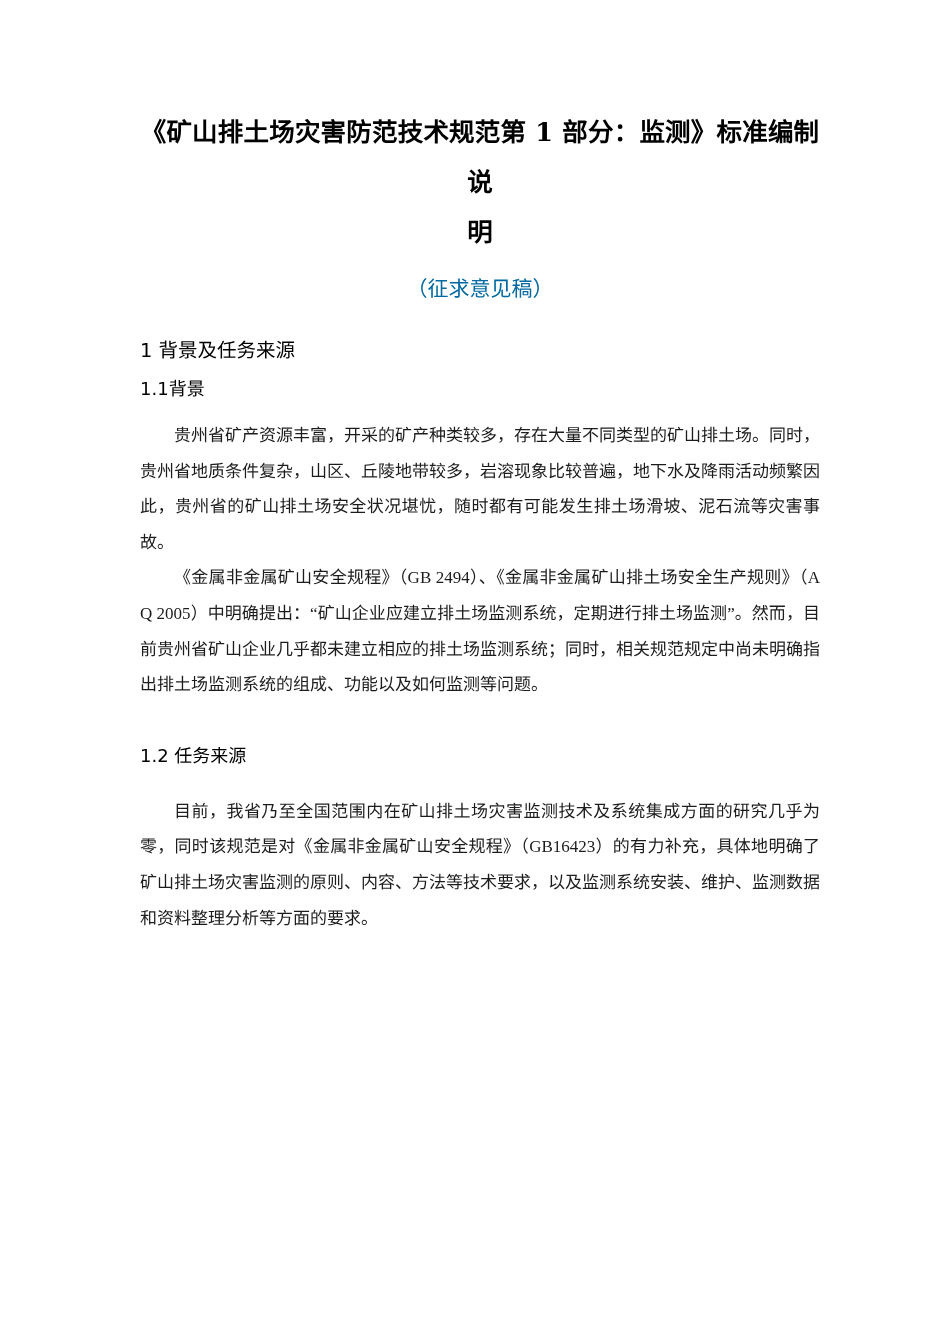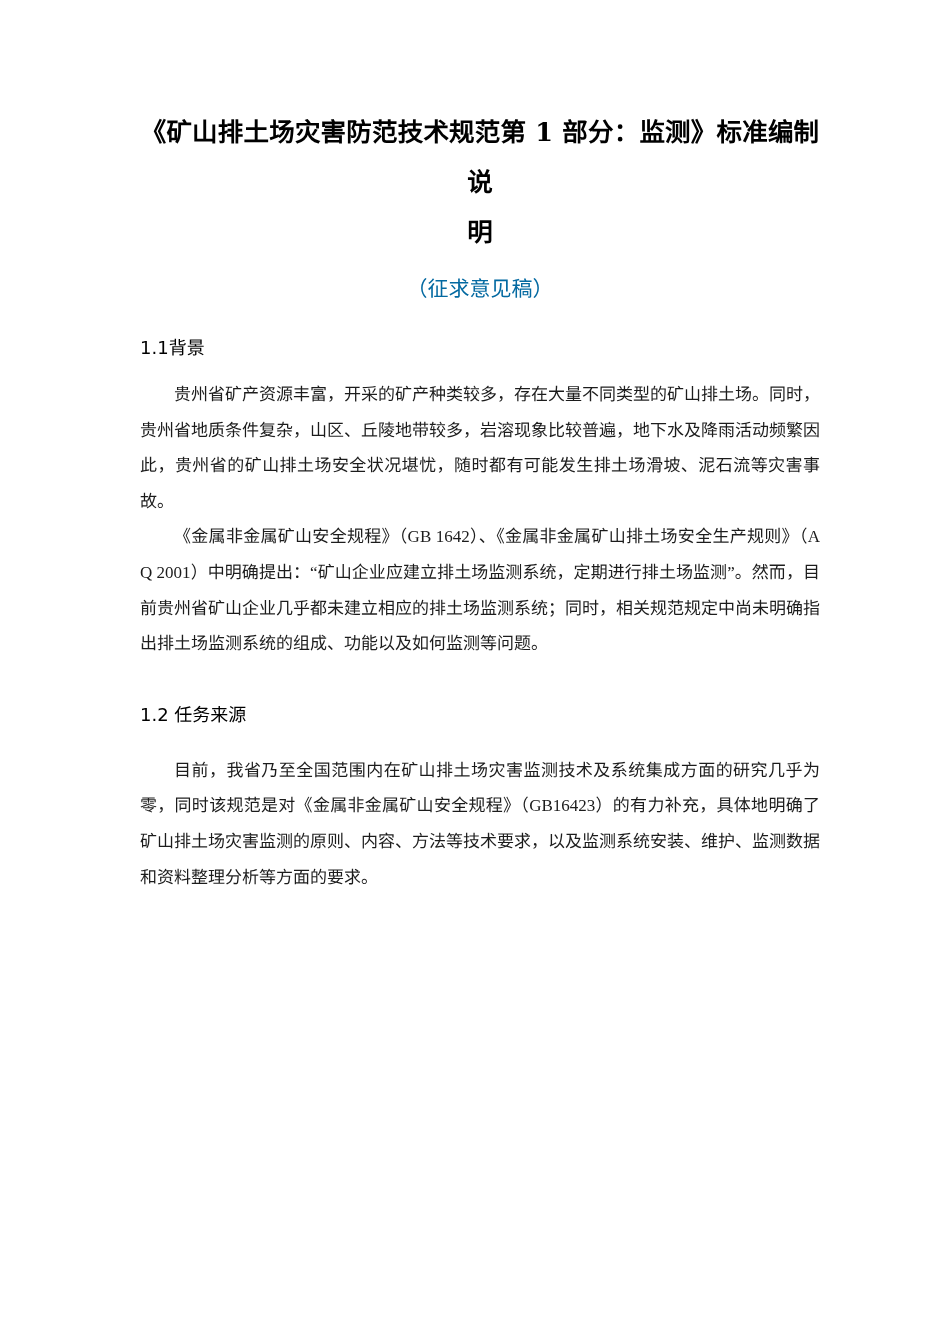--- a/index.html
+++ b/index.html
@@ -70,21 +70,21 @@
     font-family: "DejaVu Sans", "Liberation Sans", sans-serif;
     font-size: 18px;
     font-weight: 400;
     line-height: 25px;
     margin: 0;
     color: #000000;
   }
 
   
   .sec-1-wrap  { margin-top: 31px; }
-  .sec-11-wrap { margin-top: 28px; }
+  .sec-11-wrap { margin-top: 12px; }
   .sec-12-wrap { margin-top: 40px; }
   .sec-2-wrap  { margin-top: 26px; }
 
   
   .para {
     font-family: Liberation Serif, serif;
     font-size: 17px;
     line-height: 35.6px;
     text-align: justify;
     text-justify: inter-ideograph;
@@ -102,25 +102,28 @@
 <div class="page">
   <div class="content">
 
     <h1 class="doc-title">
       <span>《矿山排土场灾害防范技术规范第 1 部分：监测》标准编制说</span>
       <span class="tail">明</span>
     </h1>
 
     <div class="doc-subtitle">（征求意见稿）</div>
 
+    <div class="sec-1-wrap">
+      <div class="h1">1 背景及任务来源</div>
+    </div>
 
     <div class="sec-11-wrap">
       <div class="h2">1.1背景</div>
       <p class="para first-after-head">贵州省矿产资源丰富，开采的矿产种类较多，存在大量不同类型的矿山排土场。同时，贵州省地质条件复杂，山区、丘陵地带较多，岩溶现象比较普遍，地下水及降雨活动频繁因此，贵州省的矿山排土场安全状况堪忧，随时都有可能发生排土场滑坡、泥石流等灾害事故。</p>
-      <p class="para">《金属非金属矿山安全规程》（GB 1642）、《金属非金属矿山排土场安全生产规则》（AQ 2001）中明确提出：“矿山企业应建立排土场监测系统，定期进行排土场监测”。然而，目前贵州省矿山企业几乎都未建立相应的排土场监测系统；同时，相关规范规定中尚未明确指出排土场监测系统的组成、功能以及如何监测等问题。</p>
+      <p class="para">《金属非金属矿山安全规程》（GB 2494）、《金属非金属矿山排土场安全生产规则》（AQ 2005）中明确提出：“矿山企业应建立排土场监测系统，定期进行排土场监测”。然而，目前贵州省矿山企业几乎都未建立相应的排土场监测系统；同时，相关规范规定中尚未明确指出排土场监测系统的组成、功能以及如何监测等问题。</p>
     </div>
 
     <div class="sec-12-wrap">
       <div class="h2">1.2 任务来源</div>
     </div>
 
     <div class="sec-2-wrap">
       <p class="para first-after-head">目前，我省乃至全国范围内在矿山排土场灾害监测技术及系统集成方面的研究几乎为零，同时该规范是对《金属非金属矿山安全规程》（GB16423）的有力补充，具体地明确了矿山排土场灾害监测的原则、内容、方法等技术要求，以及监测系统安装、维护、监测数据和资料整理分析等方面的要求。</p>
 
     </div>

